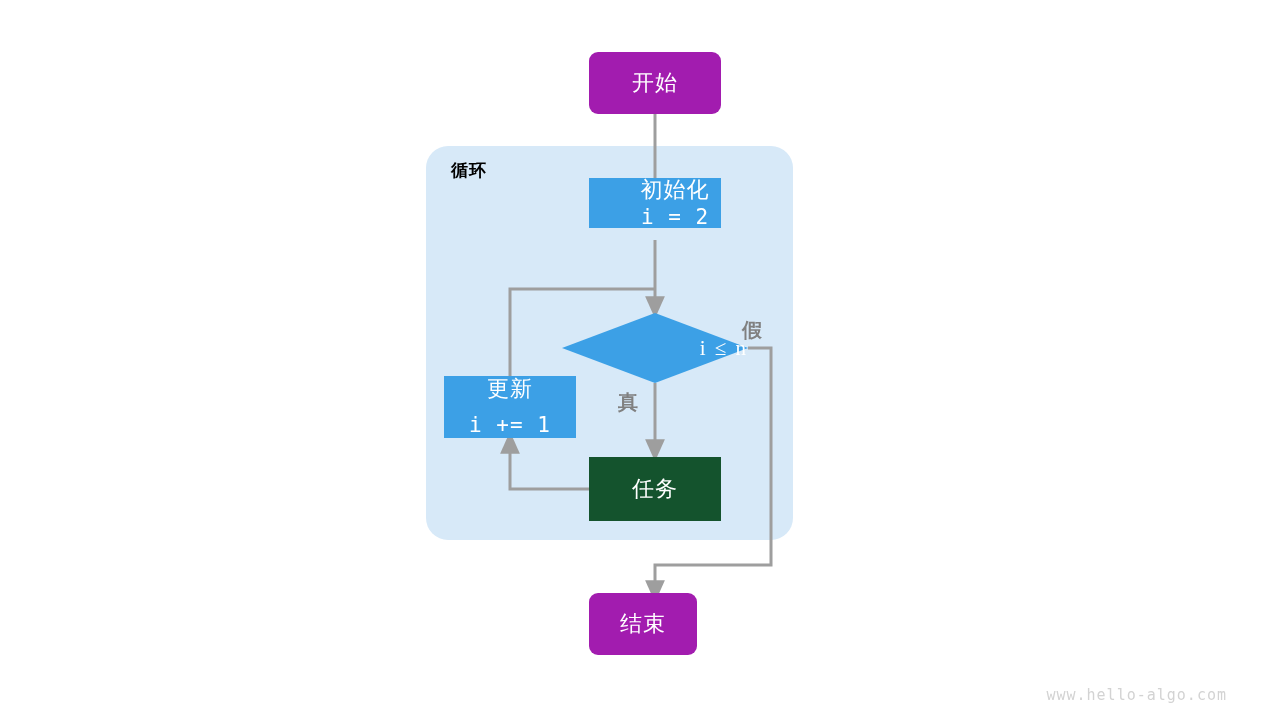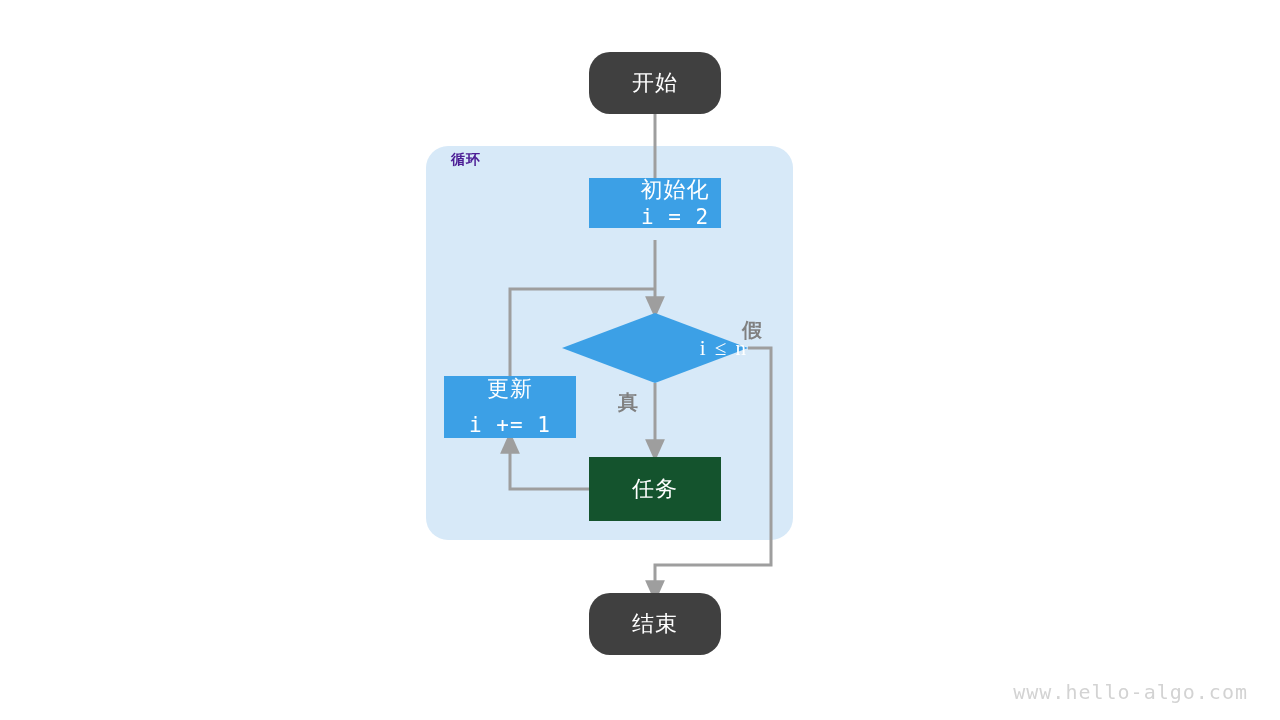--- a/index.html
+++ b/index.html
@@ -42,22 +42,22 @@
     font-size: 22px;
     letter-spacing: 1px;
   }
   .node .code {
     font-family: "DejaVu Sans Mono", monospace;
     font-size: 21px;
     letter-spacing: 1px;
     margin-top: 2px;
   }
   .terminal {
-    background: #404040;
-    border-radius: 21px;
+    background: #a21caf;
+    border-radius: 9px;
   }
   .process {
     background: #3ca0e6;
   }
   .task {
     background: #14532d;
   }
   .decision-label {
     position: absolute;
     color: #ffffff;
@@ -74,41 +74,41 @@
     left: 426px;
     top: 146px;
     width: 367px;
     height: 394px;
     background: #d7e9f8;
     border-radius: 22px;
   }
   .group-title {
     position: absolute;
     left: 451px;
-    top: 151px;
-    color: #4c1d95;
+    top: 159px;
+    color: #000000;
     font-family: "Liberation Sans", sans-serif;
-    font-size: 14px;
+    font-size: 17px;
     font-weight: bold;
     letter-spacing: 1px;
   }
   .edge-label {
     position: absolute;
     color: #808080;
     font-family: "Liberation Sans", sans-serif;
     font-size: 20px;
     font-weight: bold;
   }
   .watermark {
     position: absolute;
-    right: 32px;
+    right: 53px;
     bottom: 16px;
     color: #d3d3d3;
     font-family: "DejaVu Sans Mono", monospace;
-    font-size: 20px;
+    font-size: 15px;
     letter-spacing: 1px;
   }
 </style>
 </head>
 <body>
 
 <div id="canvas">
 
   <div class="group-box"></div>
   <div class="group-title">循环</div>
@@ -149,21 +149,21 @@
 
   <div class="node process" style="left:444px; top:376px; width:132px; height:62px;justify-content:space-between;">
     <span class="cn">更新</span>
     <span class="code">i += 1</span>
   </div>
 
   <div class="node task" style="left:589px; top:457px; width:132px; height:64px;">
     <span class="cn">任务</span>
   </div>
 
-  <div class="node terminal" style="left:589px; top:593px; width:132px; height:62px;">
+  <div class="node terminal" style="left:589px; top:593px; width:108px; height:62px;">
     <span class="cn">结束</span>
   </div>
 
   <div class="edge-label" style="left:618px; top:389px;">真</div>
   <div class="edge-label" style="left:742px; top:317px;">假</div>
 
   <div class="watermark">www.hello-algo.com</div>
 
 </div>
 

